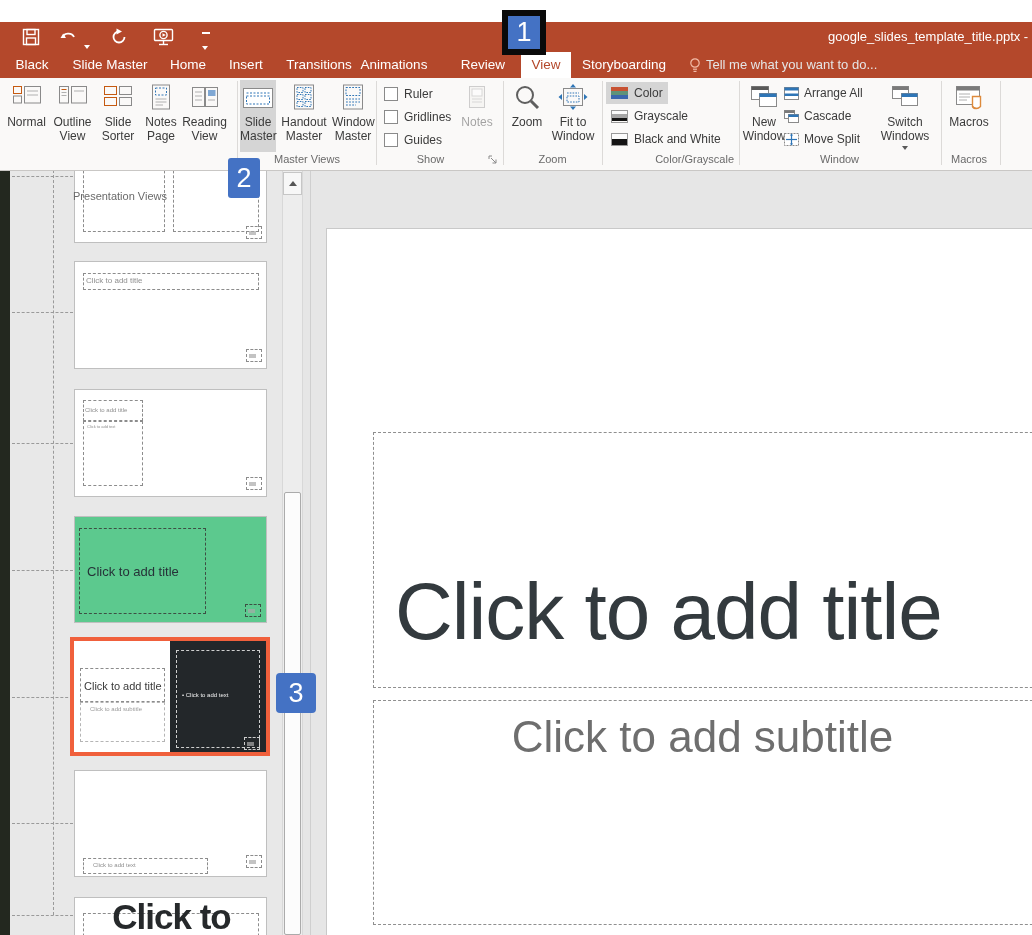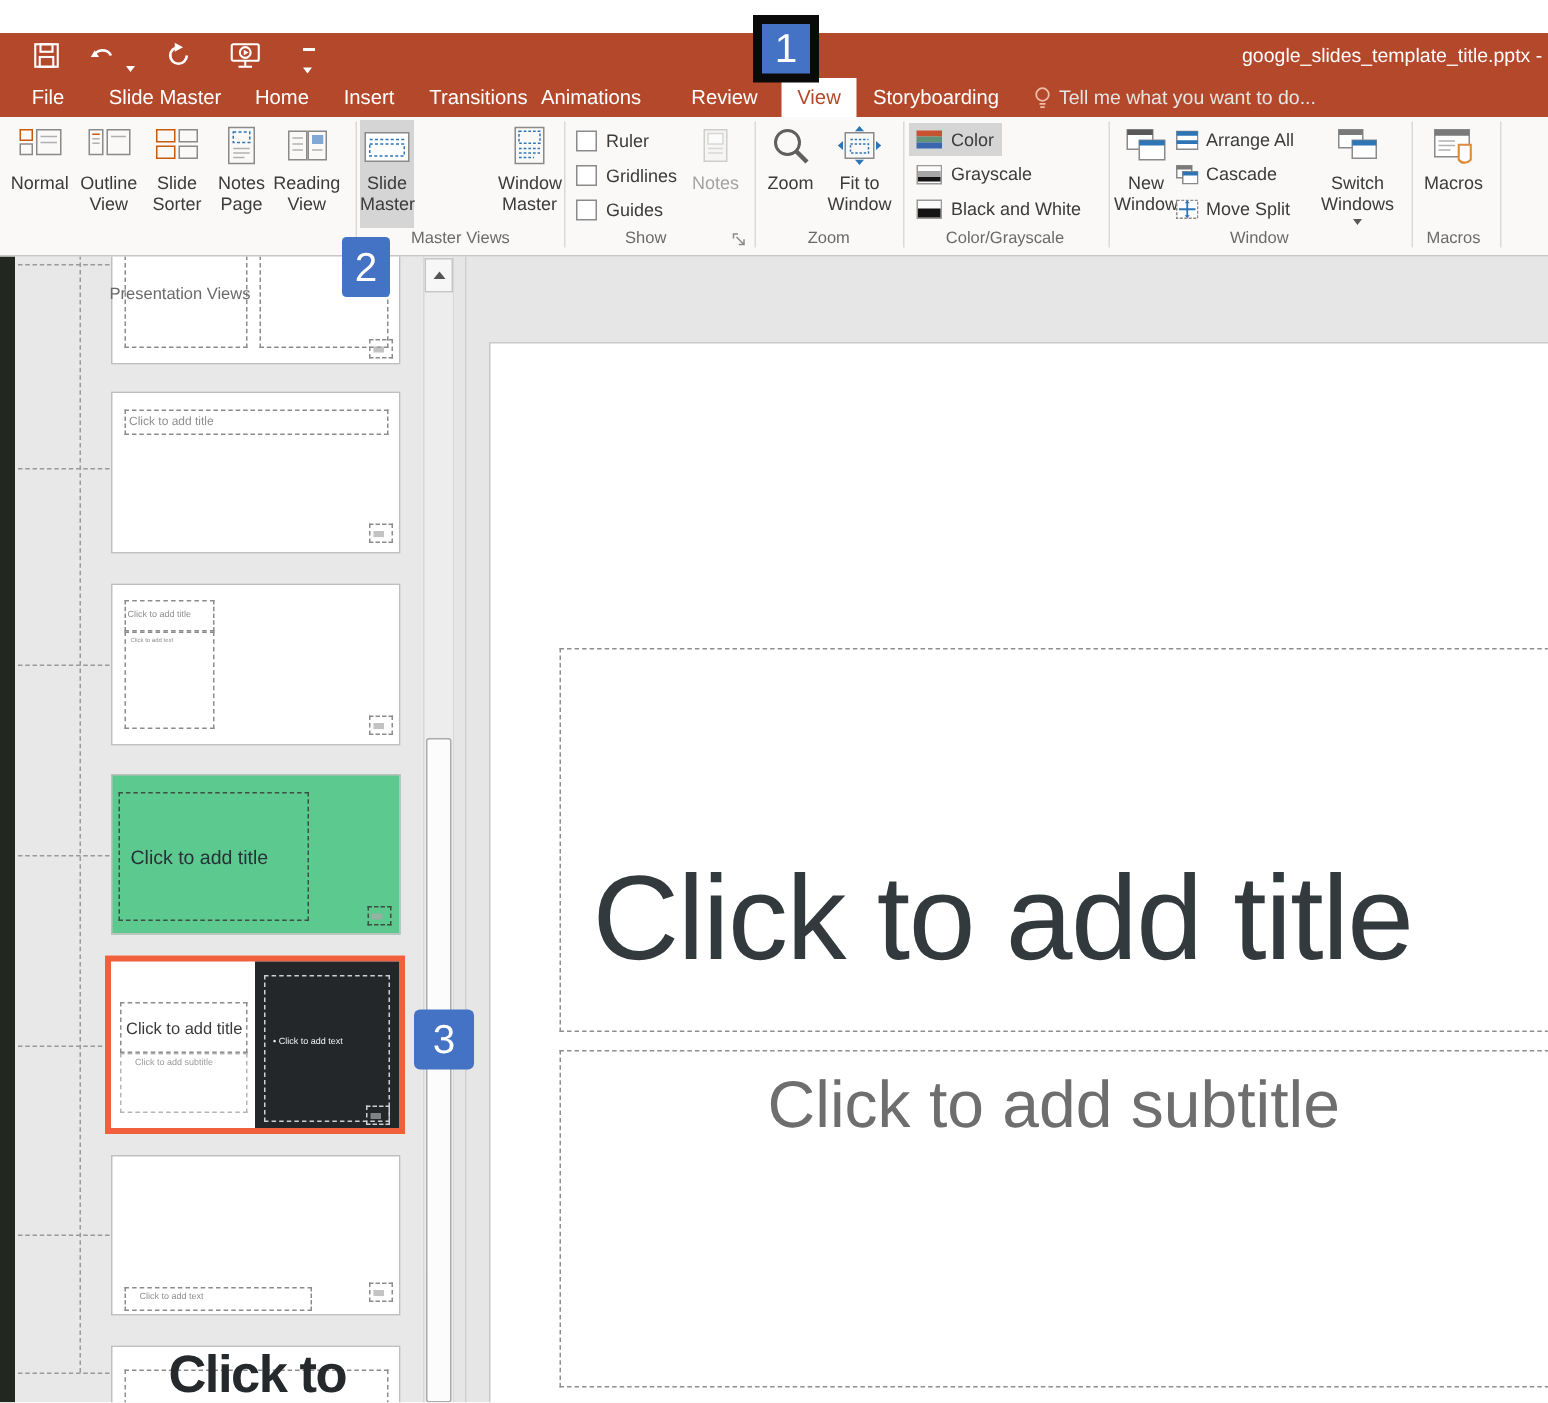--- a/index.html
+++ b/index.html
@@ -188,21 +188,21 @@
       <path d="M10.5 7.2 L13.8 9 L10.5 10.8 Z" fill="#fff"></path>
         </svg>
   </div>
   <div class="abs" style="left:202px;top:10px;">
     <div style="width:8px;height:1.5px;background:#fff;margin-bottom:2px;"></div><div class="caret w"></div>
   </div>
   <div class="abs doc-title">google_slides_template_title.pptx - PowerPoint</div>
 </div>
 
 <div class="abs tabrow">
-  <div class="tab" style="left:8px;width:48px;">File</div>
+  <div class="tab" style="left:8px;width:48px;">Black</div>
   <div class="tab" style="left:62px;width:96px;">Slide Master</div>
   <div class="tab" style="left:164px;width:48px;">Home</div>
   <div class="tab" style="left:218px;width:56px;">Insert</div>
   <div class="tab" style="left:280px;width:78px;">Transitions</div>
   <div class="tab" style="left:352px;width:84px;">Animations</div>
   <div class="tab" style="left:454px;width:58px;">Review</div>
   <div class="tab active" style="left:521px;width:50px;">View</div>
   <div class="tab" style="left:578px;width:92px;">Storyboarding</div>
   <div class="abs" style="left:688px;top:5px;">
     <svg width="14" height="17" viewBox="0 0 14 17">
@@ -296,20 +296,36 @@
   <div class="bigbtn sel" style="left:240px;width:36px;">
     <div class="bicon">
       <svg width="32" height="26" viewBox="0 0 32 26">
             <rect x="1.5" y="3.5" width="29" height="19" fill="#fff" stroke="#8a8a8a"></rect>
             <line x1="4.5" y1="8" x2="28" y2="8" stroke="#2E75B6" stroke-dasharray="2 1.5"></line>
             <rect x="4.5" y="11" width="23" height="8" fill="none" stroke="#2E75B6" stroke-dasharray="2 1.5"></rect>
           </svg>
     </div>
     <div class="blabel">Slide Master</div>
   </div>
+  <div class="bigbtn" style="left:277px;width:54px;">
+    <div class="bicon">
+      <svg width="26" height="28" viewBox="0 0 26 28">
+            <rect x="3.5" y="1" width="19" height="24" fill="none" stroke="#8a8a8a"></rect>
+            <g fill="none" stroke="#2E75B6" stroke-dasharray="1.6 1.2">
+              <rect x="6" y="3.5" width="6" height="5"></rect>
+              <rect x="14" y="3.5" width="6" height="5"></rect>
+              <rect x="6" y="10.5" width="6" height="5"></rect>
+              <rect x="14" y="10.5" width="6" height="5"></rect>
+              <rect x="6" y="17.5" width="6" height="5"></rect>
+              <rect x="14" y="17.5" width="6" height="5"></rect>
+            </g>
+          </svg>
+    </div>
+    <div class="blabel">Handout Master</div>
+  </div>
   <div class="bigbtn" style="left:332px;width:42px;">
     <div class="bicon">
       <svg width="26" height="28" viewBox="0 0 26 28">
             <rect x="3.5" y="1" width="19" height="24" fill="none" stroke="#8a8a8a"></rect>
             <rect x="6" y="3.5" width="14" height="8" fill="none" stroke="#2E75B6" stroke-dasharray="1.8 1.3"></rect>
             <g stroke="#2E75B6" stroke-dasharray="1.8 1.3">
               <line x1="6" y1="15" x2="20" y2="15"></line>
               <line x1="6" y1="18" x2="20" y2="18"></line>
               <line x1="6" y1="21" x2="16" y2="21"></line>
             </g>
@@ -403,21 +419,21 @@
         </div>
     <span>Grayscale</span>
   </div>
   <div class="optrow" style="left:606px;top:50px;width:130px;">
     <div class="chip">
           <div style="background:#FBFBFB;height:50%;"></div>
           <div style="background:#141414;height:50%;"></div>
         </div>
     <span>Black and White</span>
   </div>
-  <div class="grplabel" style="left:606px;width:128px;">Color/Grayscale</div>
+  <div class="grplabel" style="left:606px;width:128px;text-align:right;">Color/Grayscale</div>
   <div class="rsep" style="left:739px;"></div>
 
   <div class="bigbtn" style="left:742px;width:44px;">
     <div class="bicon">
       <svg width="30" height="26" viewBox="0 0 30 26">
             <rect x="2.5" y="1.5" width="17" height="13" fill="#fff" stroke="#8a8a8a"></rect>
             <rect x="2.5" y="1.5" width="17" height="3.5" fill="#595959"></rect>
             <rect x="10.5" y="8.5" width="17" height="13" fill="#fff" stroke="#8a8a8a"></rect>
             <rect x="10.5" y="8.5" width="17" height="3.5" fill="#2E75B6"></rect>
           </svg>

